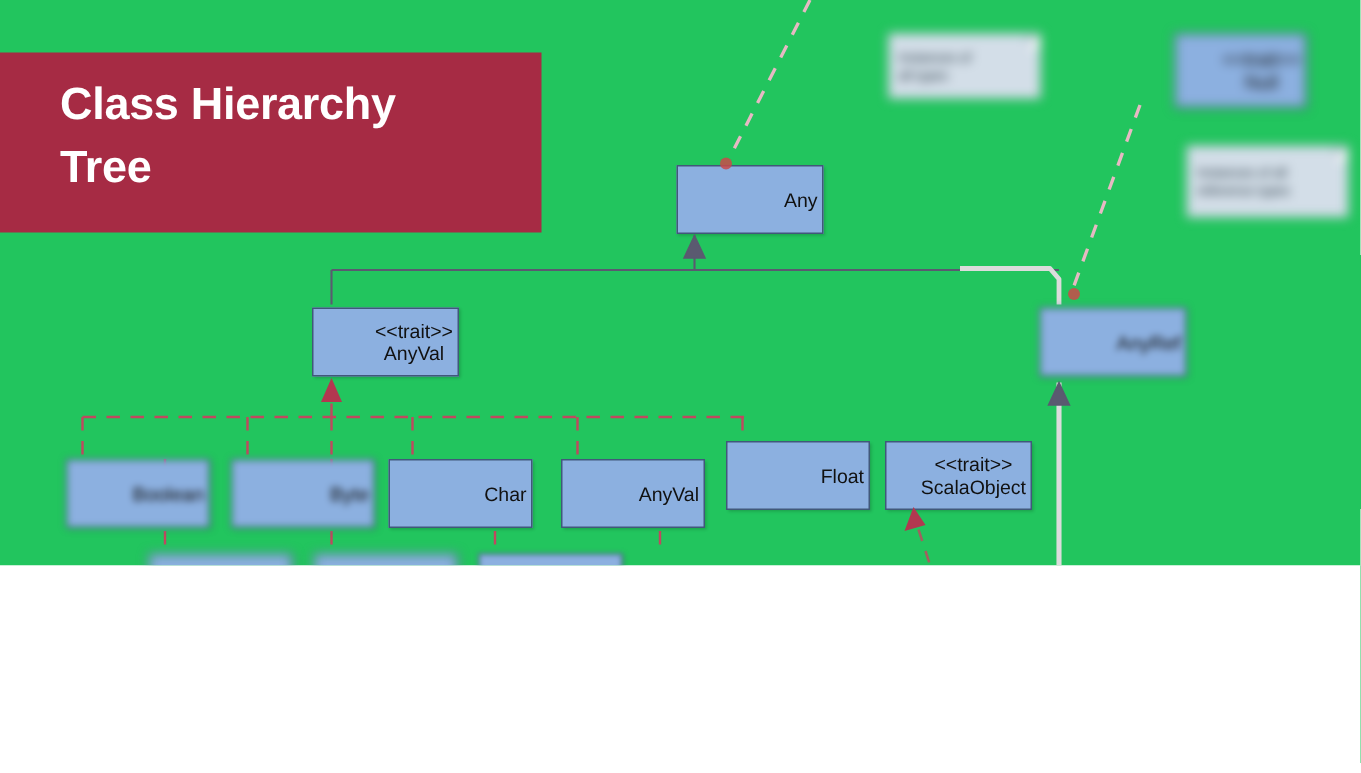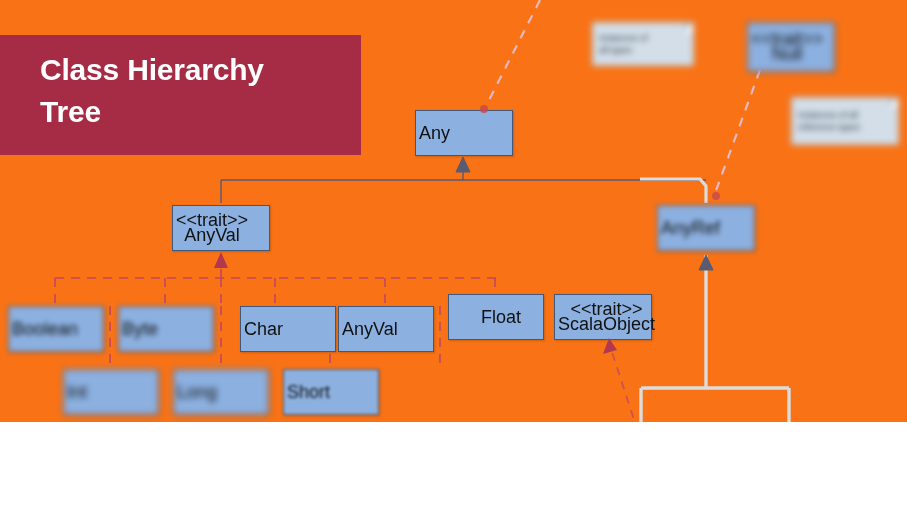--- a/index.html
+++ b/index.html
@@ -6,22 +6,22 @@
     margin: 0;
     padding: 0;
     background: #ffffff;
   }
   body {
     font-family: "Liberation Sans", sans-serif;
   }
   #canvas {
     position: relative;
     width: 907px;
-    height: 422px;
-    background: #f97316;
+    height: 377px;
+    background: #22c55e;
     overflow: hidden;
   }
 
   
   #title-banner {
     position: absolute;
     left: 0;
     top: 35px;
     width: 361px;
     height: 120px;
@@ -37,26 +37,27 @@
     letter-spacing: -0.2px;
     white-space: pre-line;
   }
 
   
   .node {
     position: absolute;
     box-sizing: border-box;
     display: flex;
     align-items: center;
-    justify-content: flex-start;
+    justify-content: flex-end;
     text-align: center;
-    font-size: 18px;
+    font-size: 13px;
     color: #111111;
     line-height: 15px;
     z-index: 5;
+    margin-left: 36px;
   }
   .node.blue {
     background: #8CB0E0;
     border: 1px solid #41587A;
     box-shadow: 1px 1px 2px rgba(0,0,0,0.18);
   }
   .node .label {
     white-space: pre-line;
     padding: 0 3px;
   }
@@ -218,21 +219,21 @@
     <span class="label">&lt;&lt;trait&gt;&gt;
 ScalaObject</span>
   </div>
 
   <div class="node blue blur-2" style="left:8px; top:306px; width:96px; height:46px;">
     <span class="label">Boolean</span>
   </div>
   <div class="node blue blur-2" style="left:118px; top:306px; width:96px; height:46px;">
     <span class="label">Byte</span>
   </div>
-  <div class="node blue" style="left:240px; top:306px; width:96px; height:46px;">
+  <div class="node blue" style="left:223px; top:306px; width:96px; height:46px;">
     <span class="label">Char</span>
   </div>
   <div class="node blue" style="left:338px; top:306px; width:96px; height:46px;">
     <span class="label">AnyVal</span>
   </div>
   <div class="node blue" style="left:448px; top:294px; width:96px; height:46px;padding-left:29px;">
     <span class="label">Float</span>
   </div>
 
   <div class="node blue blur-3" style="left:63px; top:369px; width:96px; height:46px;">

